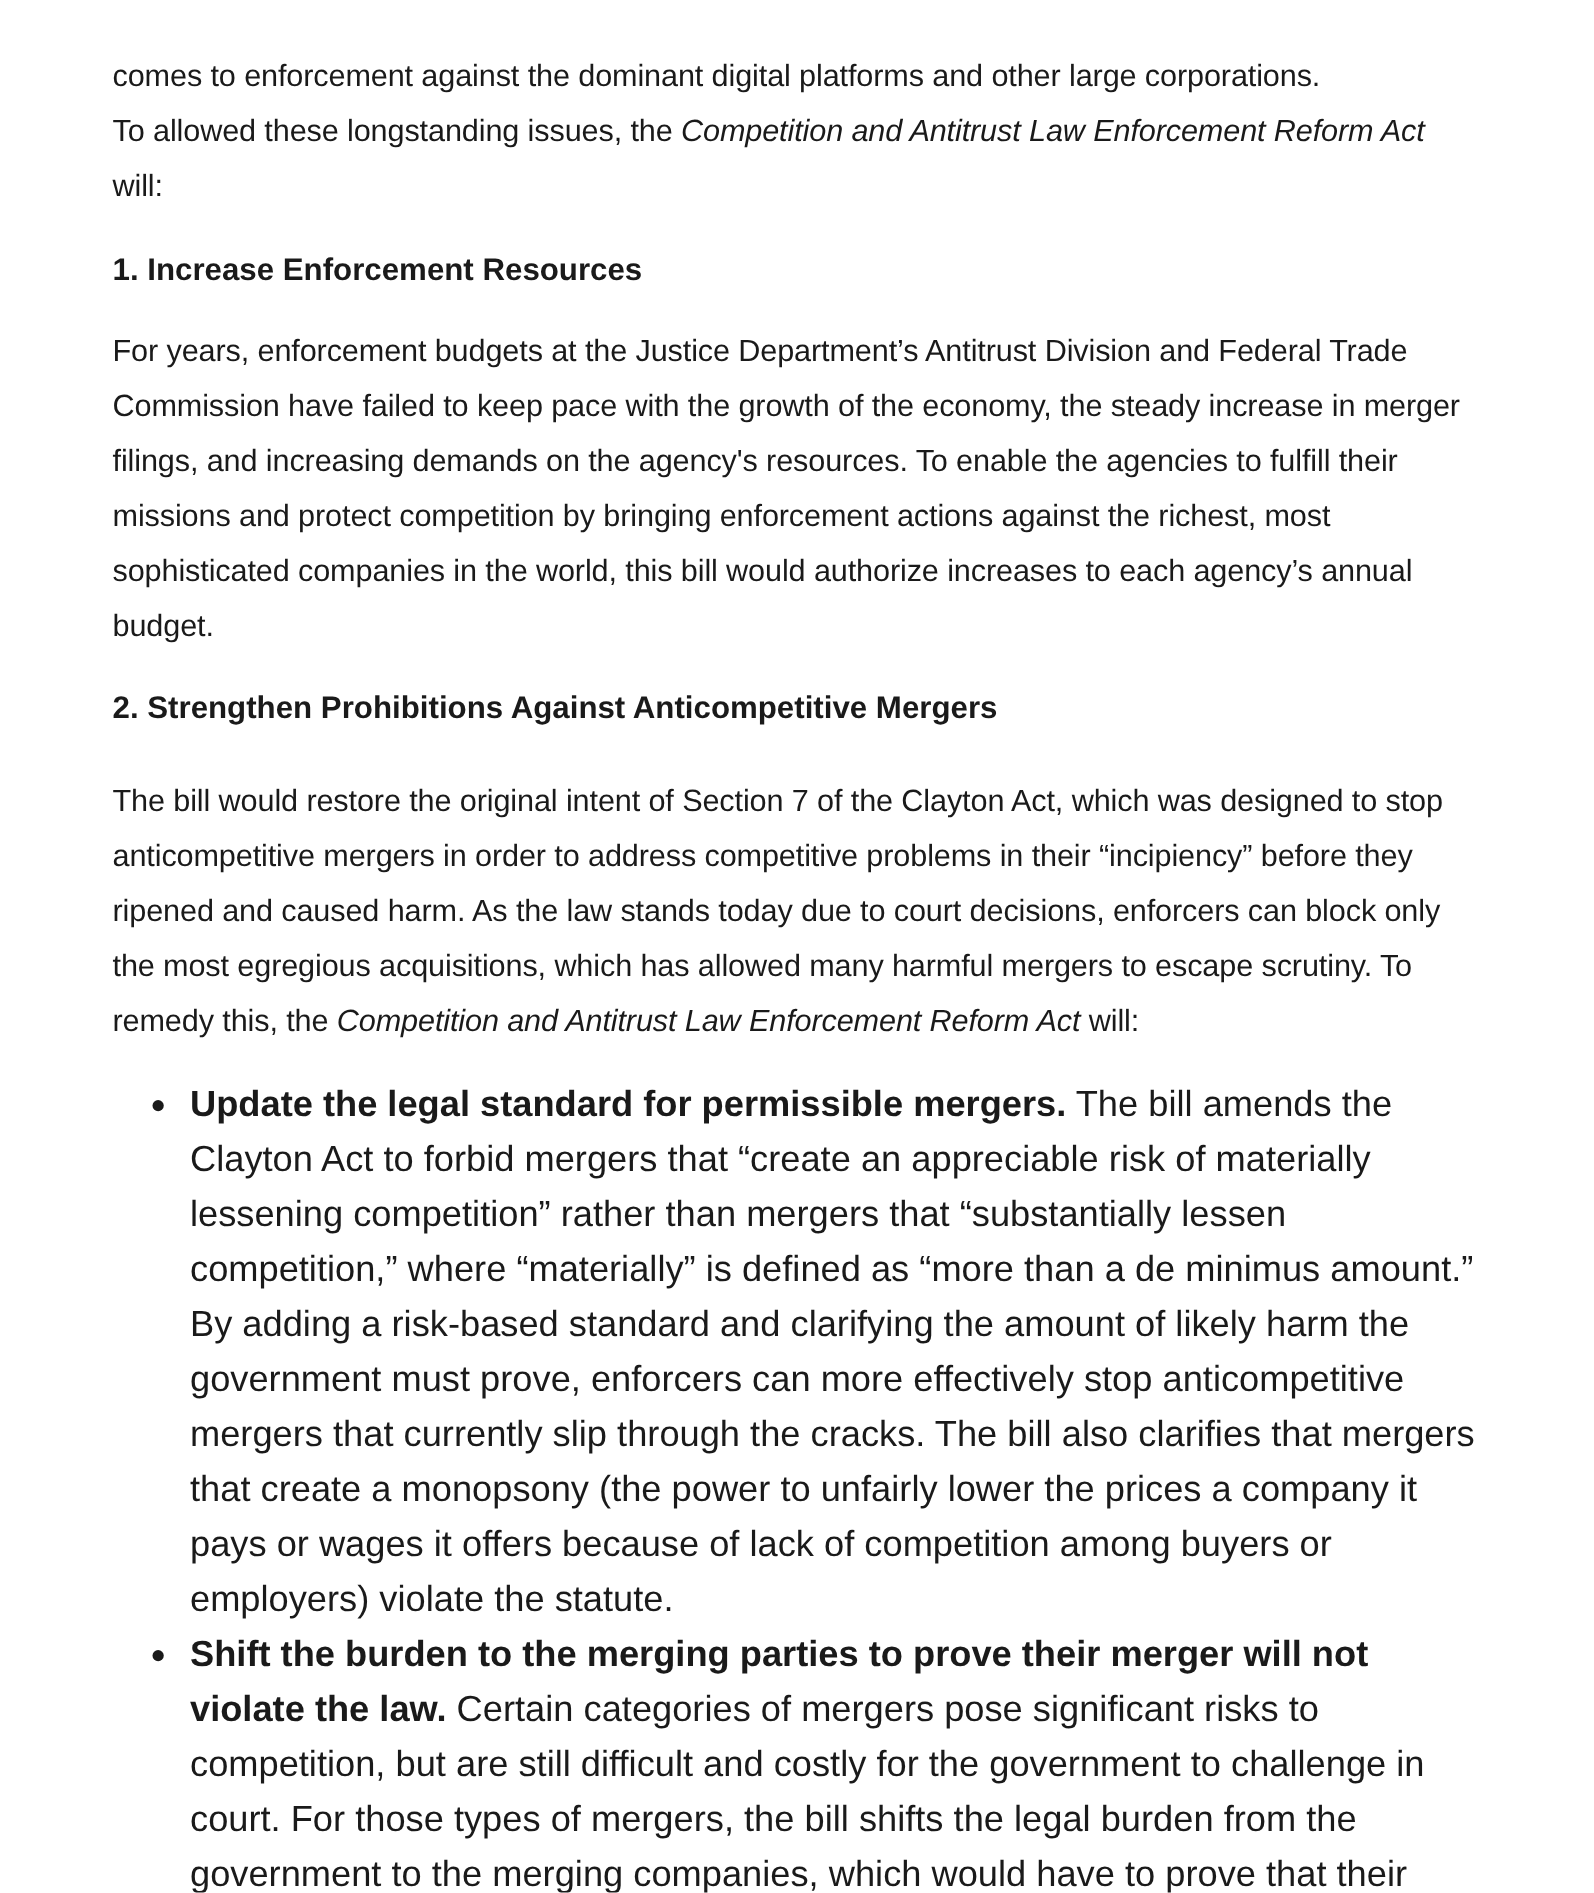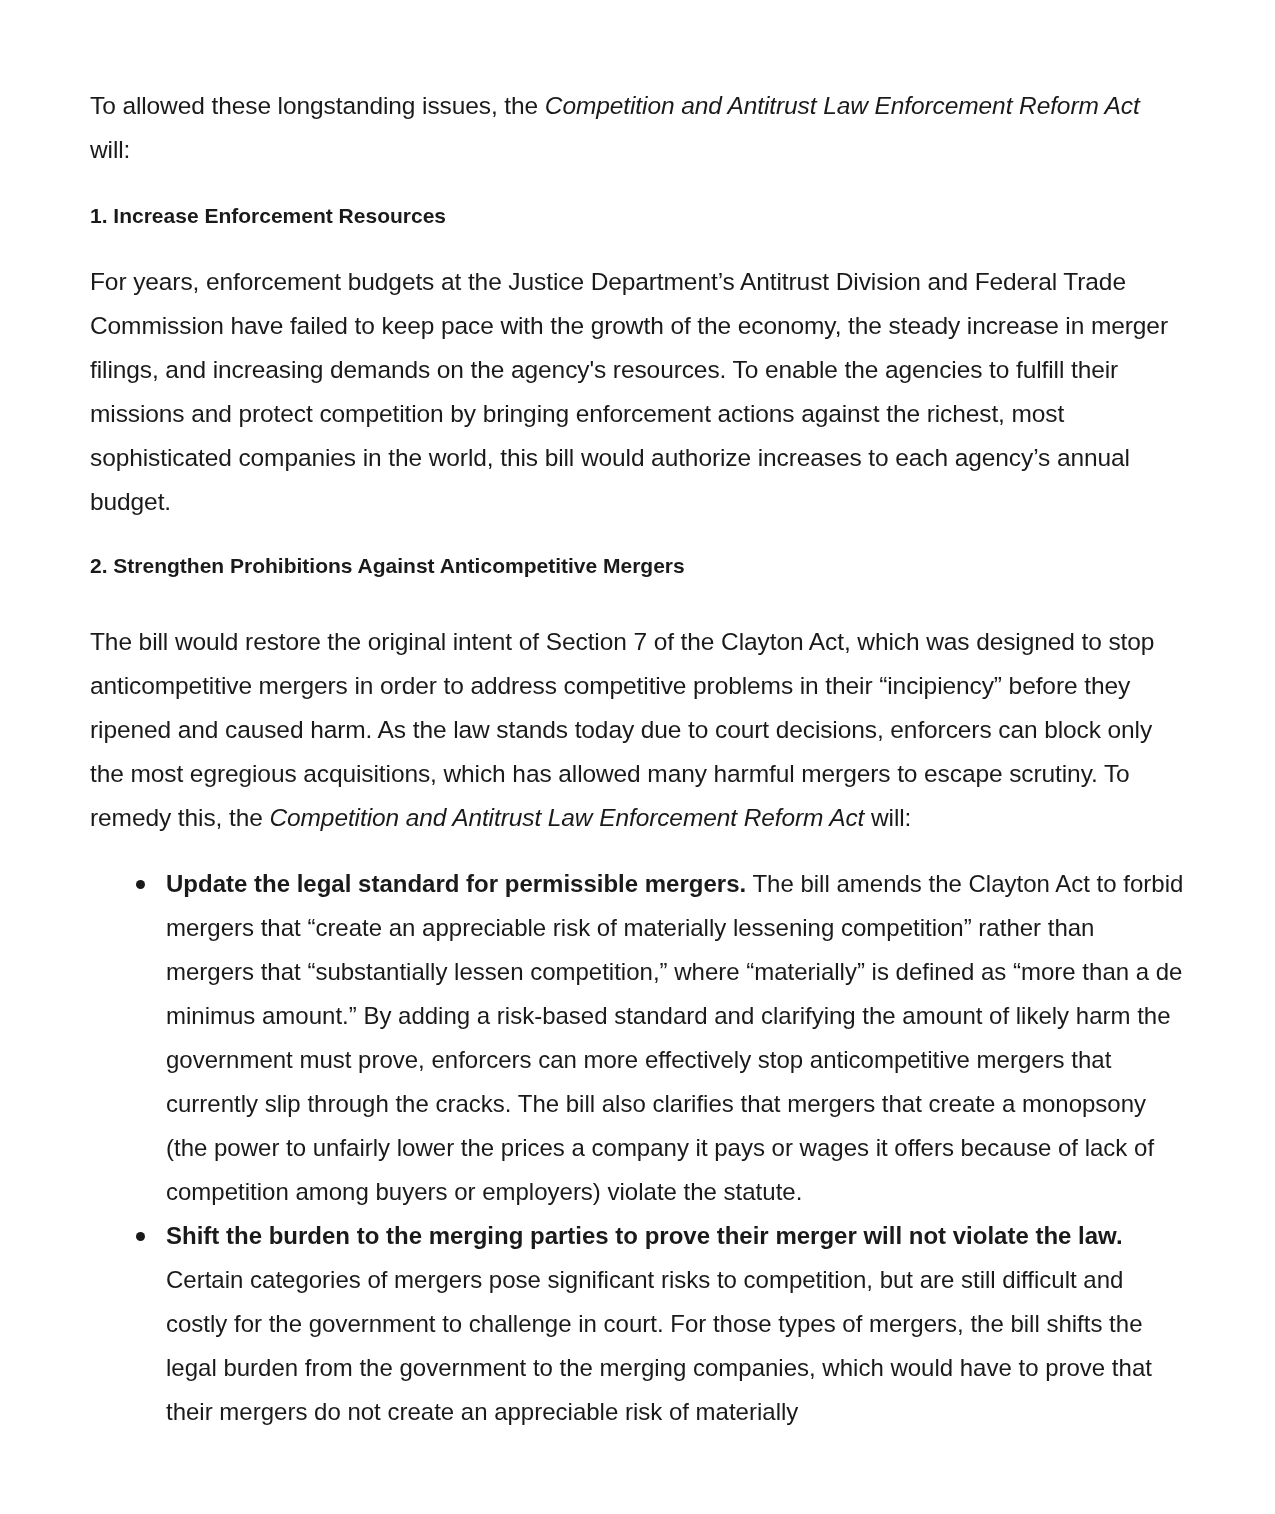--- a/index.html
+++ b/index.html
@@ -8,40 +8,40 @@
     font-family: "Liberation Sans", "DejaVu Sans", sans-serif;
     color: #1a1a1a;
   }
   .page { position: relative; padding: 40px 88px 0 90px; }
   p {
     margin: 0; font-size: 24.5px; line-height: 44px;
     letter-spacing: -0.1px; word-spacing: 0px;
   }
   .intro { margin-top: 0; }
   h2 {
-    margin: 0; font-size: 21px; line-height: 44px; font-weight: bold;
+    margin: 0; font-size: 25px; line-height: 44px; font-weight: bold;
   }
   .h1 { margin-top: 22px; }
   .p1 { margin-top: 22px; }
   .h2 { margin-top: 20px; }
   .p2 { margin-top: 32px; }
   ul { margin: 22px 0 0 0; padding: 0 0 0 62px; list-style: none; }
-  li { position: relative; font-size: 24px; line-height: 44px; margin-left: 14px; }
+  li { position: relative; font-size: 29px; line-height: 44px; }
   li .bullet {
     position: absolute; left: -30px; top: 18px; width: 9px; height: 9px;
     border-radius: 50%; background: #1a1a1a;
   }
   b { font-weight: bold; }
   i { }
 </style>
 </head>
 <body>
 
 <div class="page">
-  <p class="intro"><br><span>To allowed these longstanding issues, the </span><i>Competition and Antitrust Law Enforcement Reform Act</i><br><span> will:</span></p>
+  <p class="intro"><span>comes to enforcement against the dominant digital platforms and other large corporations.</span><br><span>To allowed these longstanding issues, the </span><i>Competition and Antitrust Law Enforcement Reform Act</i><br><span> will:</span></p>
 
   <h2 class="h1">1. Increase Enforcement Resources</h2>
   <p class="p1">For years, enforcement budgets at the Justice Department’s Antitrust Division and Federal Trade Commission have failed to keep pace with the growth of the economy, the steady increase in merger filings, and increasing demands on the agency's resources. To enable the agencies to fulfill their missions and protect competition by bringing enforcement actions against the richest, most sophisticated companies in the world, this bill would authorize increases to each agency’s annual budget.</p>
 
   <h2 class="h2">2. Strengthen Prohibitions Against Anticompetitive Mergers</h2>
   <p class="p2"><span>The bill would restore the original intent of Section 7 of the Clayton Act, which was designed to stop anticompetitive mergers in order to address competitive problems in their “incipiency” before they ripened and caused harm. As the law stands today due to court decisions, enforcers can block only the most egregious acquisitions, which has allowed many harmful mergers to escape scrutiny. To remedy this, the </span><i>Competition and Antitrust Law Enforcement Reform Act</i><span> will:</span></p>
 
   <ul>
     <li><span class="bullet"></span><b>Update the legal standard for permissible mergers.</b><span> The bill amends the Clayton Act to forbid mergers that “create an appreciable risk of materially lessening competition” rather than mergers that “substantially lessen competition,” where “materially” is defined as “more than a de minimus amount.” By adding a risk-based standard and clarifying the amount of likely harm the government must prove, enforcers can more effectively stop anticompetitive mergers that currently slip through the cracks. The bill also clarifies that mergers that create a monopsony (the power to unfairly lower the prices a company it pays or wages it offers because of lack of competition among buyers or employers) violate the statute.</span></li>
     <li><span class="bullet"></span><b>Shift the burden to the merging parties to prove their merger will not violate the law.</b><span> Certain categories of mergers pose significant risks to competition, but are still difficult and costly for the government to challenge in court. For those types of mergers, the bill shifts the legal burden from the government to the merging companies, which would have to prove that their mergers do not create an appreciable risk of materially</span></li>

